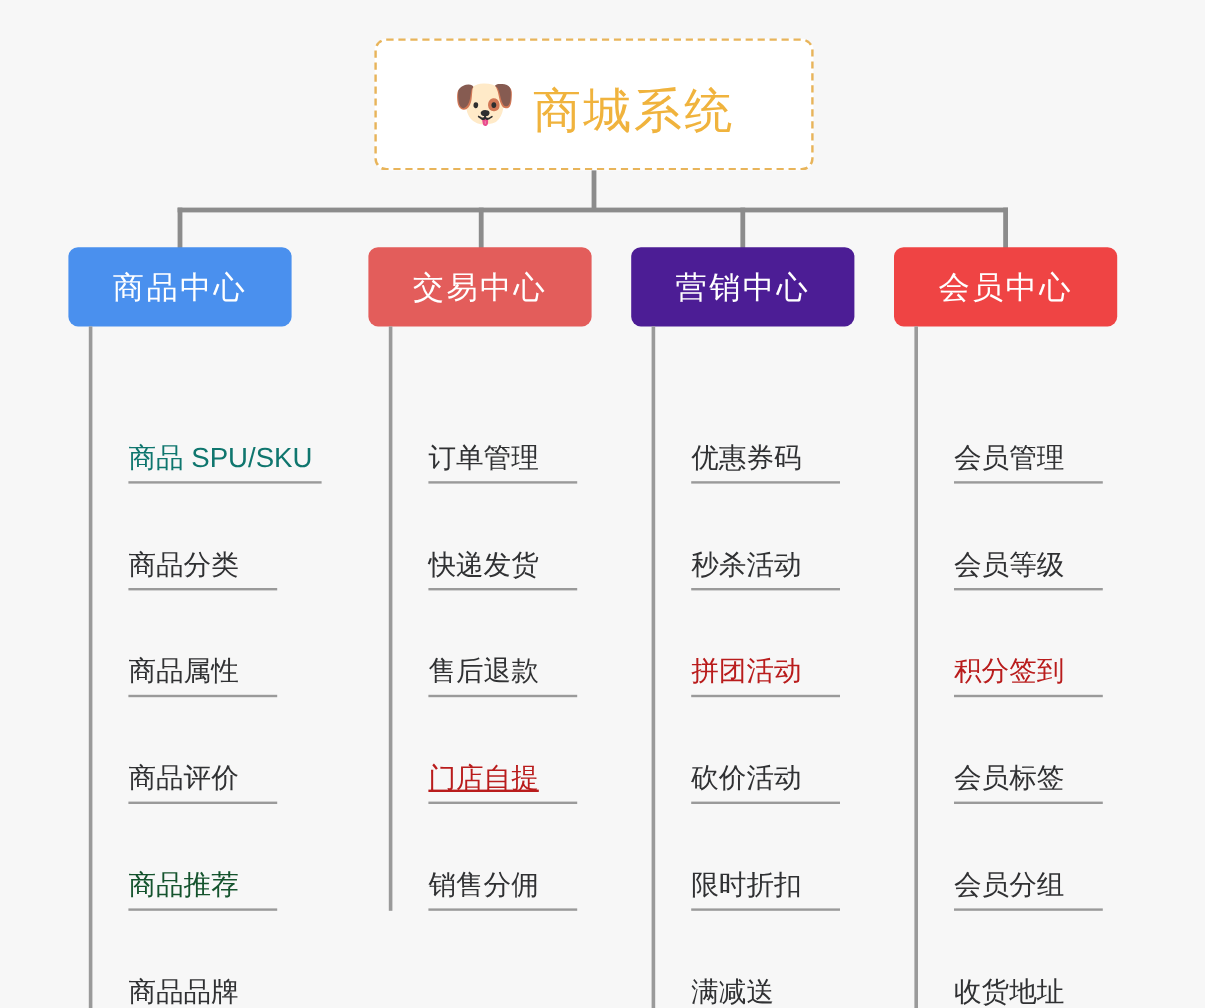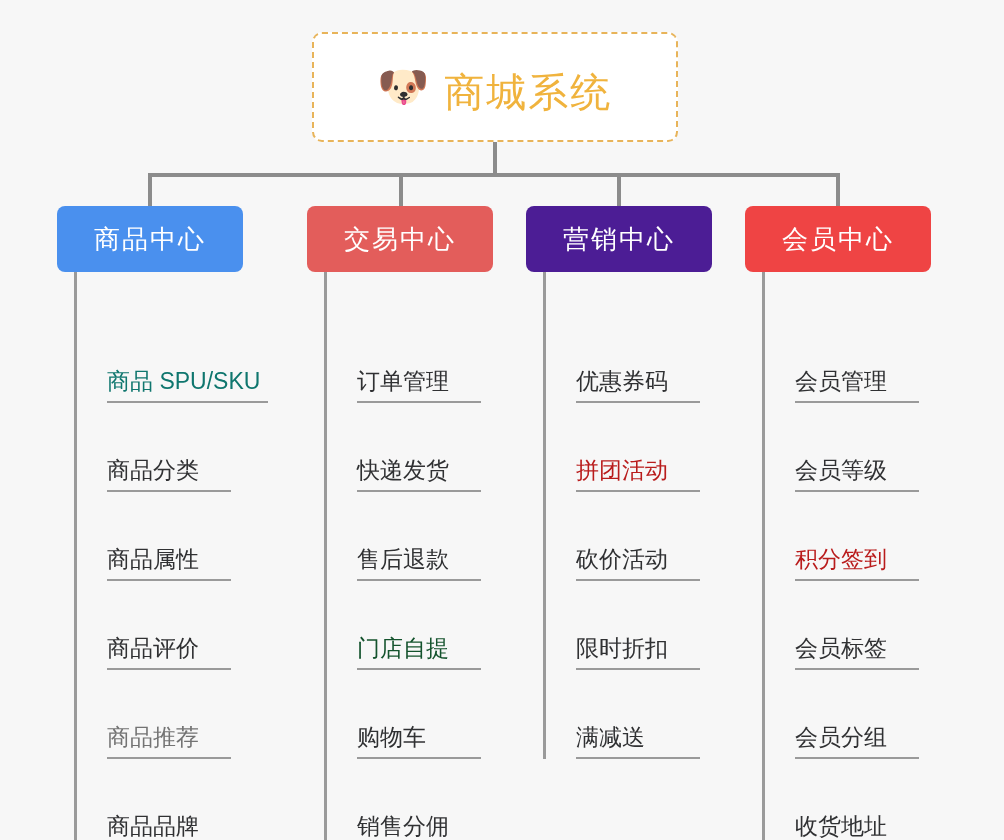--- a/index.html
+++ b/index.html
@@ -161,59 +161,59 @@
       <div class="leaf-item">
           <span class="leaf-label" style="border-bottom-color: rgb(154, 154, 154); color: rgb(48, 49, 51);">商品分类</span>
         </div>
       <div class="leaf-item">
           <span class="leaf-label" style="border-bottom-color: rgb(154, 154, 154); color: rgb(48, 49, 51);">商品属性</span>
         </div>
       <div class="leaf-item">
           <span class="leaf-label" style="border-bottom-color: rgb(154, 154, 154); color: rgb(48, 49, 51);">商品评价</span>
         </div>
       <div class="leaf-item">
-          <span class="leaf-label" style="border-bottom-color: rgb(154, 154, 154); color: #737373;">商品推荐</span>
+          <span class="leaf-label" style="border-bottom-color: rgb(154, 154, 154); color: #14532d;">商品推荐</span>
         </div>
       <div class="leaf-item">
           <span class="leaf-label" style="border-bottom-color: rgb(154, 154, 154); color: rgb(48, 49, 51);">商品品牌</span>
         </div>
     </div>
   </div>
 
   <div class="column col1">
     <div class="cat-header" style="background-color: rgb(227, 93, 91);">交易中心</div>
     <div class="leaf-list" style="border-left-color: rgb(154, 154, 154);">
       <div class="leaf-item">
           <span class="leaf-label" style="border-bottom-color: rgb(154, 154, 154); color: rgb(48, 49, 51); margin-top: 11px;">订单管理</span>
         </div>
       <div class="leaf-item">
           <span class="leaf-label" style="border-bottom-color: rgb(154, 154, 154); color: rgb(48, 49, 51);">快递发货</span>
         </div>
       <div class="leaf-item">
           <span class="leaf-label" style="border-bottom-color: rgb(154, 154, 154); color: rgb(48, 49, 51);">售后退款</span>
         </div>
       <div class="leaf-item">
-          <span class="leaf-label" style="border-bottom-color: rgb(154, 154, 154); color: #14532d;">门店自提</span>
-        </div>
-      <div class="leaf-item">
-          <span class="leaf-label" style="border-bottom-color: rgb(154, 154, 154); color: rgb(48, 49, 51);">购物车</span>
+          <span class="leaf-label" style="border-bottom-color: rgb(154, 154, 154); color: #b91c1c; text-decoration: underline;">门店自提</span>
         </div>
       <div class="leaf-item">
           <span class="leaf-label" style="border-bottom-color: rgb(154, 154, 154); color: rgb(48, 49, 51);">销售分佣</span>
         </div>
     </div>
   </div>
 
   <div class="column col2">
     <div class="cat-header" style="background-color: #4c1d95;">营销中心</div>
     <div class="leaf-list" style="border-left-color: rgb(154, 154, 154);">
       <div class="leaf-item">
           <span class="leaf-label" style="border-bottom-color: rgb(154, 154, 154); color: rgb(48, 49, 51);">优惠券码</span>
         </div>
       <div class="leaf-item">
+          <span class="leaf-label" style="border-bottom-color: rgb(154, 154, 154); color: rgb(48, 49, 51);">秒杀活动</span>
+        </div>
+      <div class="leaf-item">
           <span class="leaf-label" style="border-bottom-color: rgb(154, 154, 154); color: #b91c1c;">拼团活动</span>
         </div>
       <div class="leaf-item">
           <span class="leaf-label" style="border-bottom-color: rgb(154, 154, 154); color: rgb(48, 49, 51);">砍价活动</span>
         </div>
       <div class="leaf-item">
           <span class="leaf-label" style="border-bottom-color: rgb(154, 154, 154); color: rgb(48, 49, 51); margin-top: 44px;">限时折扣</span>
         </div>
       <div class="leaf-item">
           <span class="leaf-label" style="border-bottom-color: rgb(154, 154, 154); color: rgb(48, 49, 51);">满减送</span>

